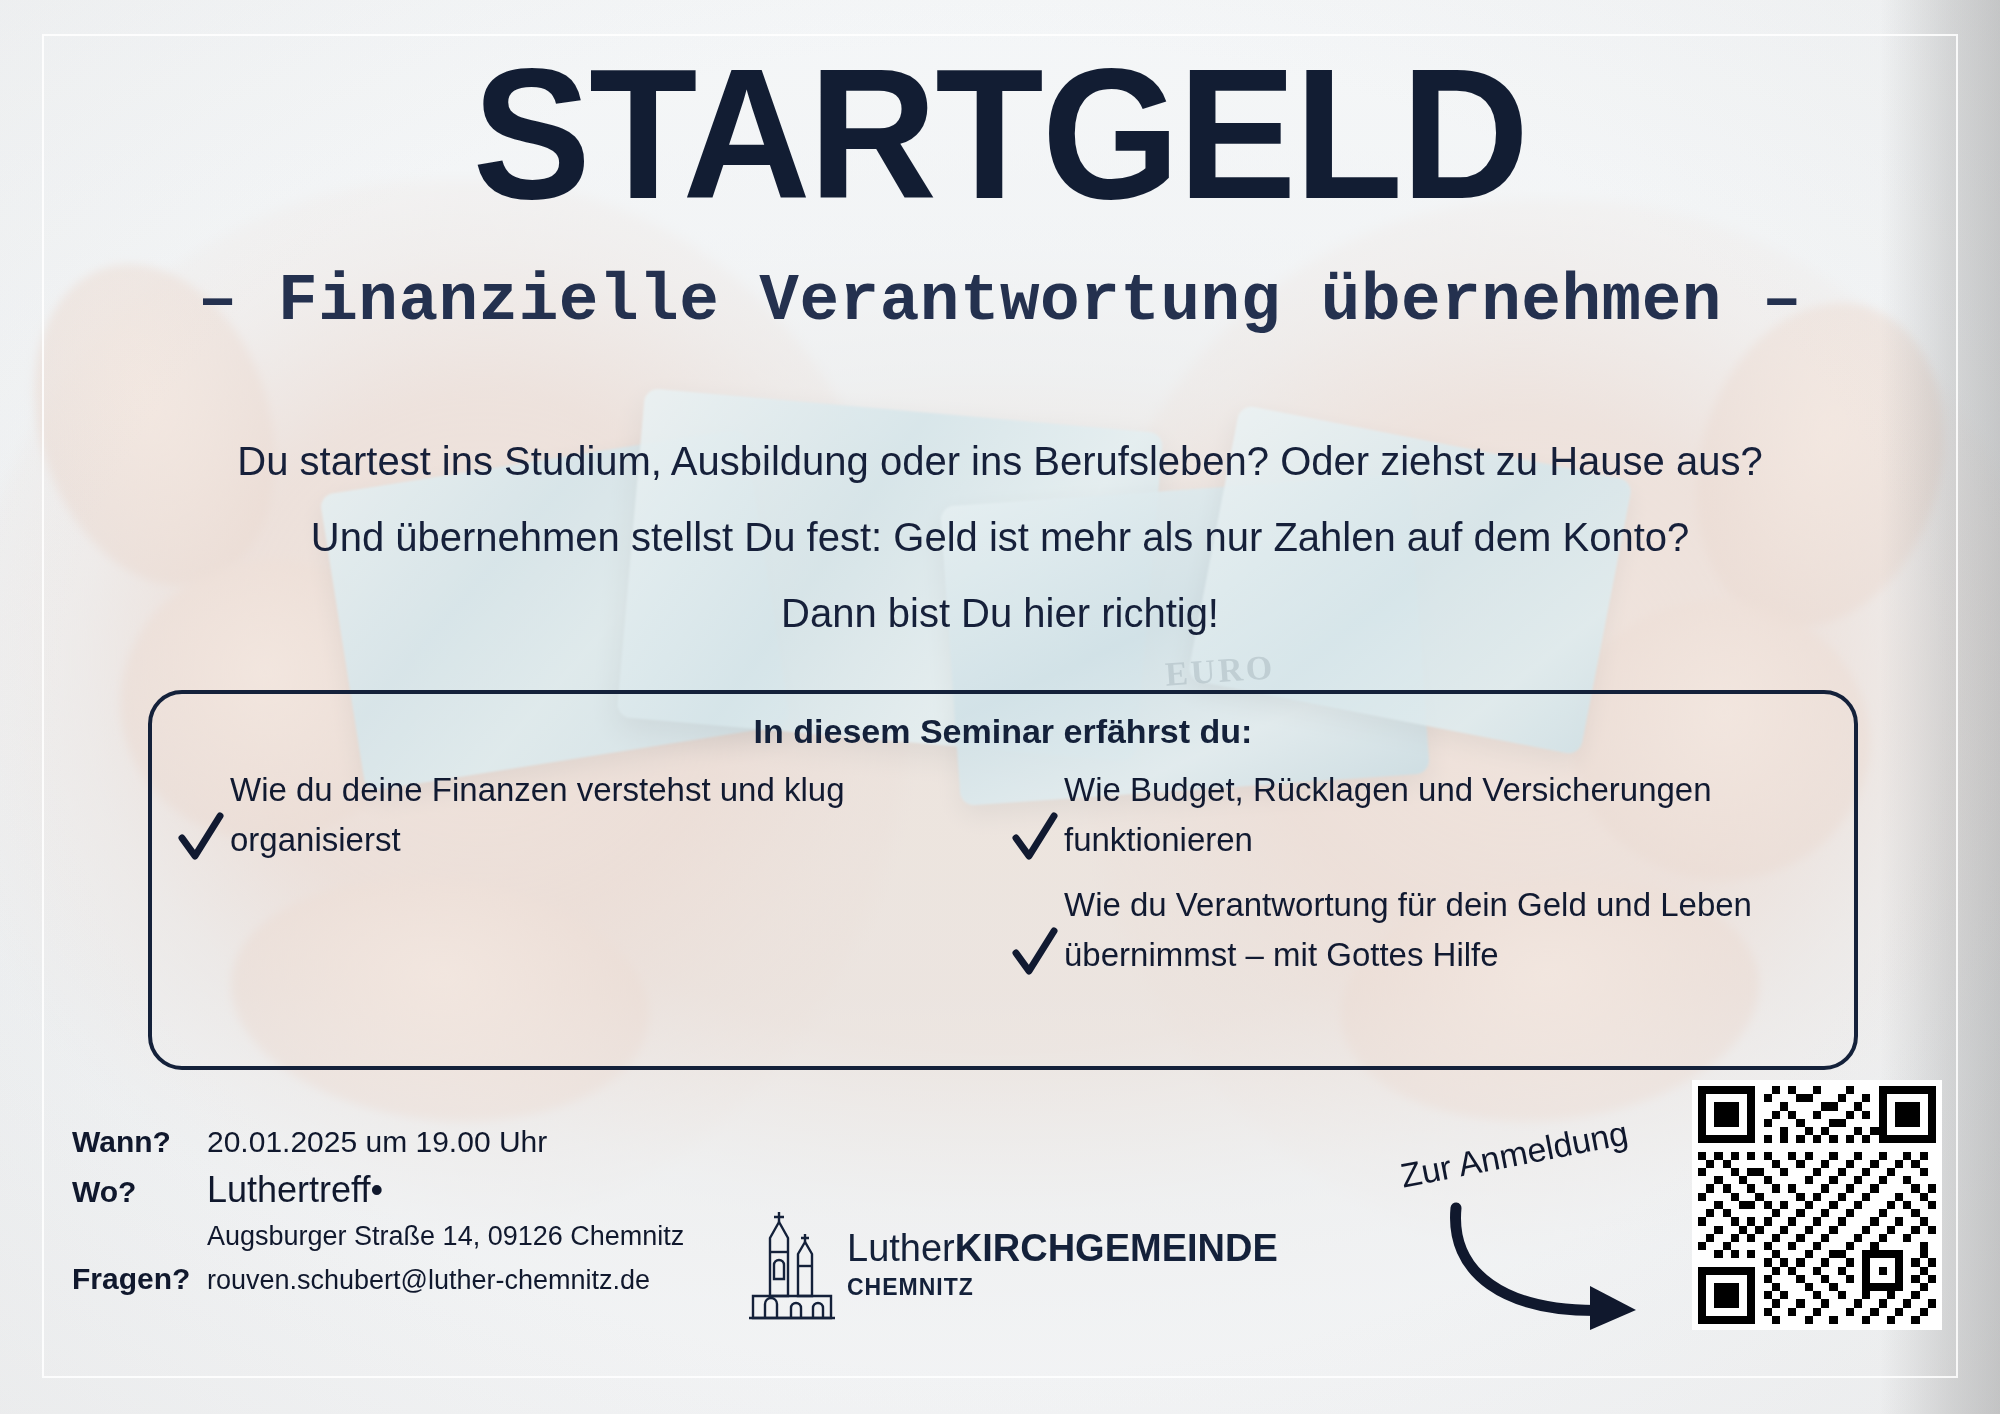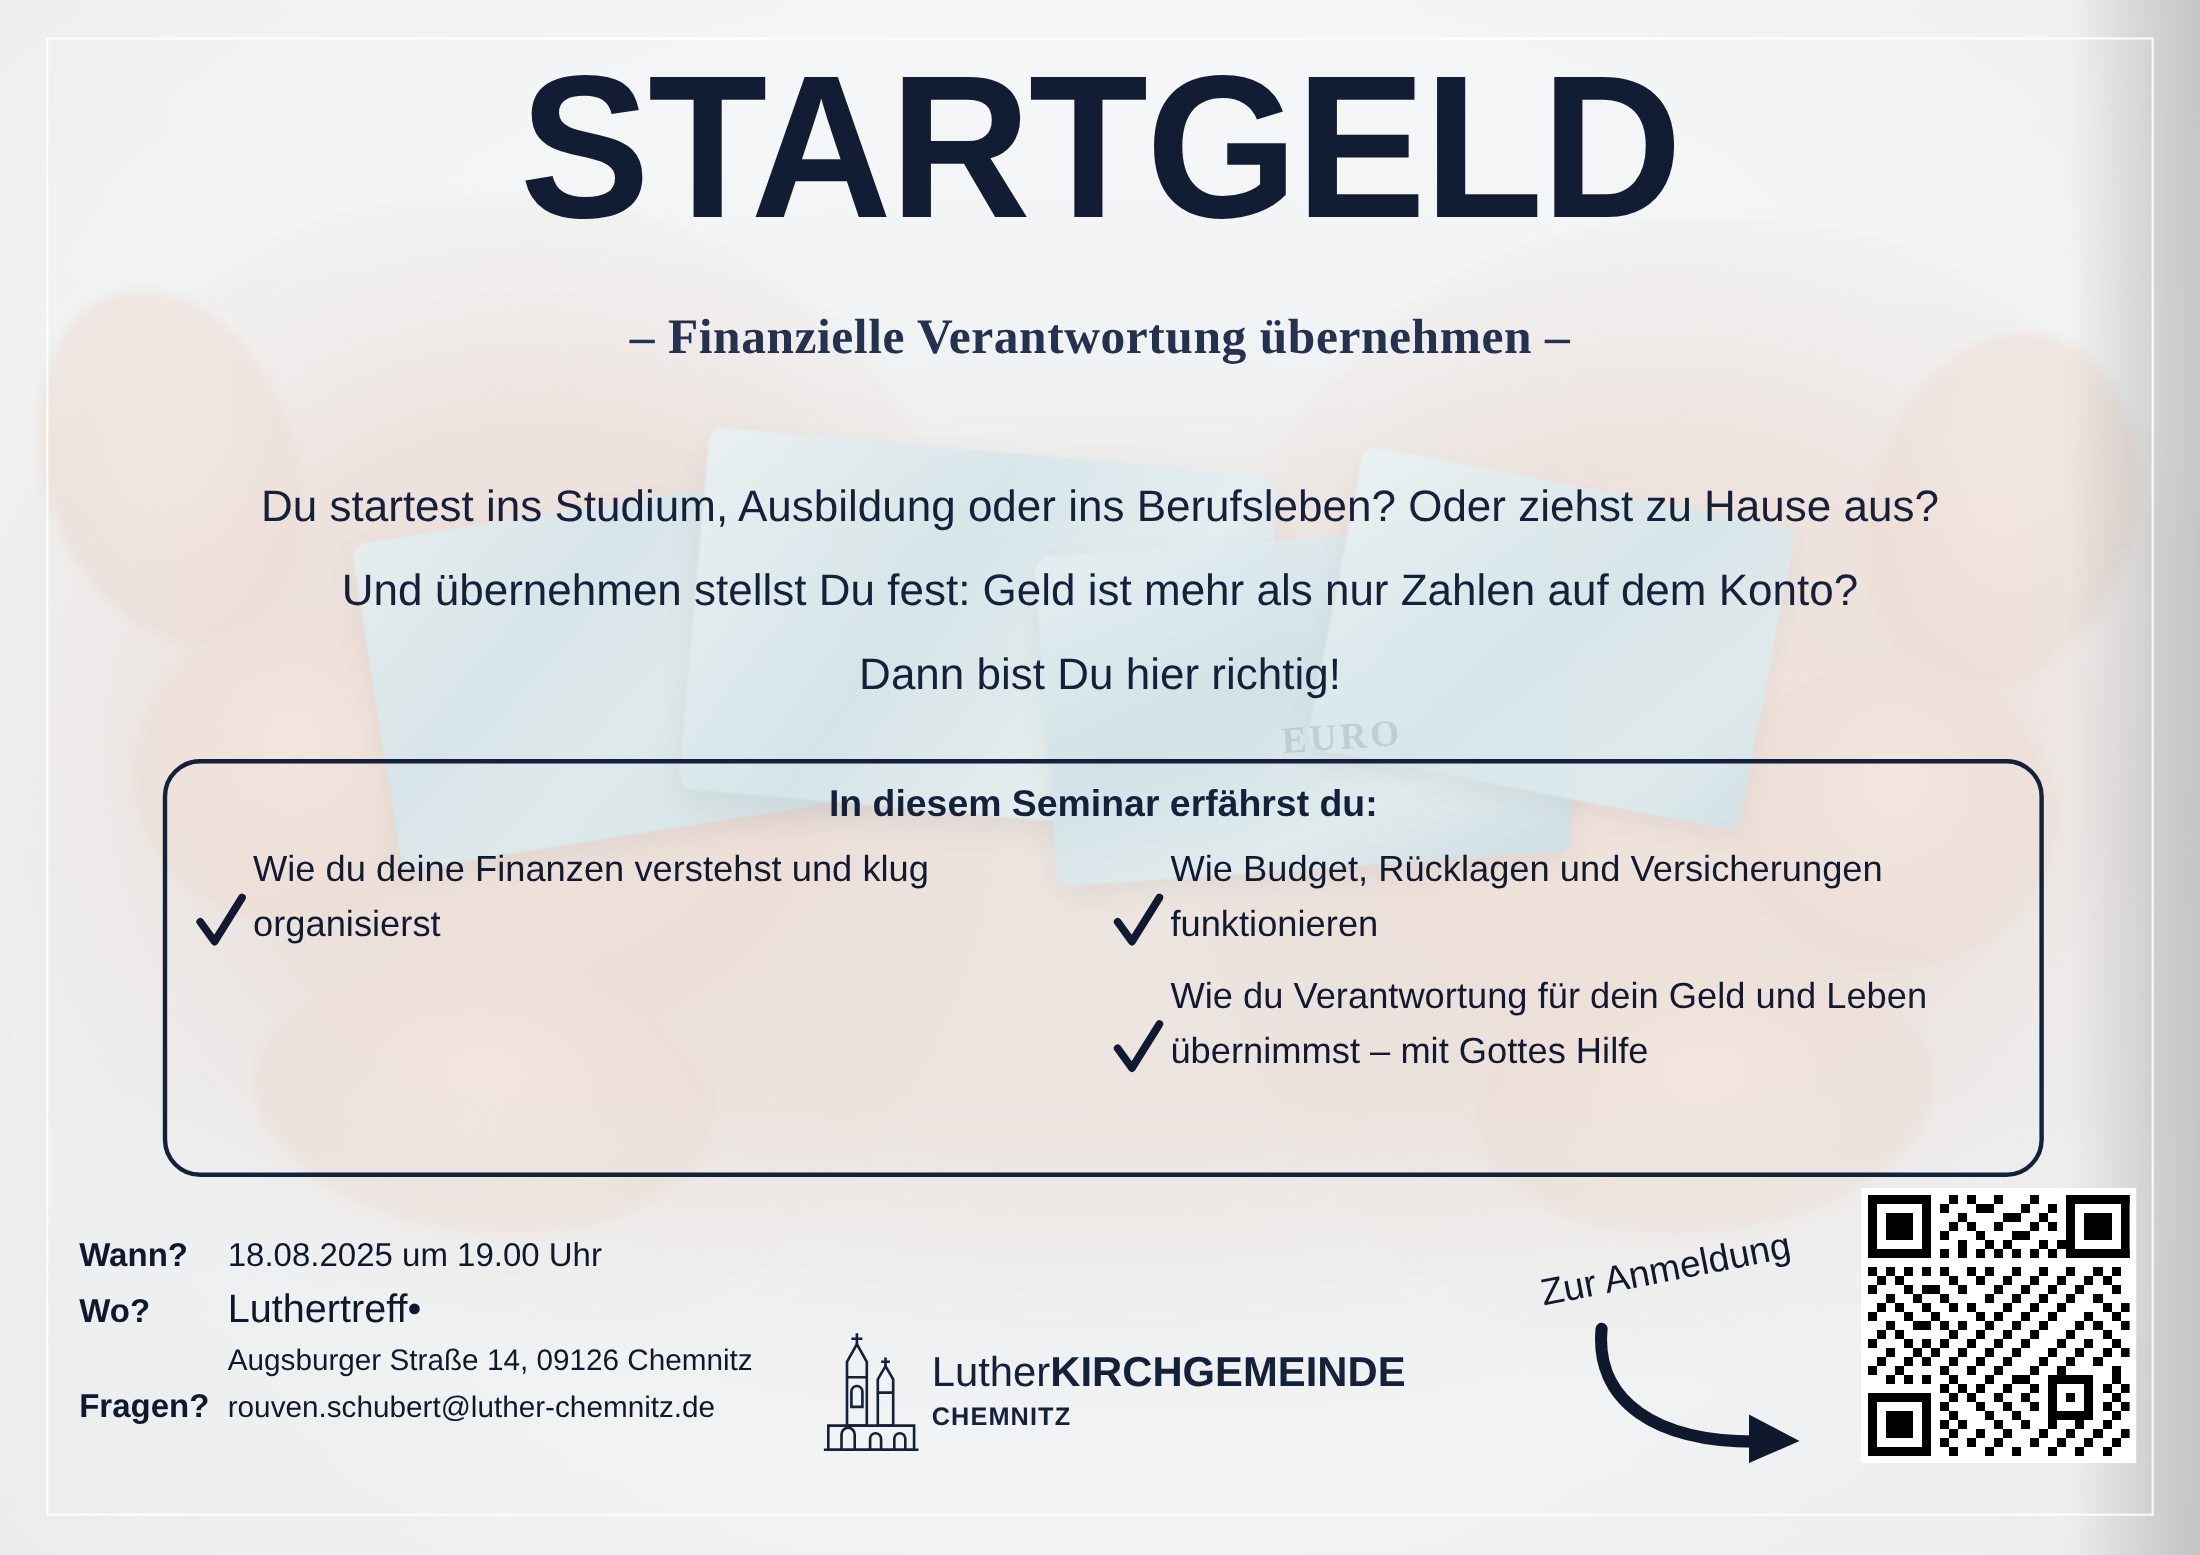--- a/index.html
+++ b/index.html
@@ -156,26 +156,26 @@
     font-weight: bold;
     font-size: 185px;
     letter-spacing: -2px;
     color: #121d33;
     line-height: 1.0;
     transform: scaleX(0.96);
   }
 
   .subtitle {
     position: absolute;
-    top: 280px;
+    top: 264px;
     left: 0; right: 0;
     text-align: center;
-    font-family: Liberation Serif, serif;
+    font-family: Liberation Mono, monospace;
     font-weight: bold;
-    font-size: 45px;
+    font-size: 66px;
     color: #24314f;
     letter-spacing: 0.5px;
   }
 
   .intro {
     position: absolute;
     top: 430px;
     left: 130px; right: 130px;
     text-align: center;
     font-size: 40px;
@@ -373,21 +373,21 @@
             <span class="bullet-text">Wie du Verantwortung für dein Geld und Leben übernimmst – mit Gottes Hilfe</span>
           </div>
         </div>
 
       </div>
     </div>
 
     <div class="details">
       <div class="row">
         <span class="lbl">Wann?</span>
-        <span class="val">18.08.2025 um 19.00 Uhr</span>
+        <span class="val">20.01.2025 um 19.00 Uhr</span>
       </div>
       <div class="row big">
         <span class="lbl">Wo?</span>
         <span class="val">Luthertreff•</span>
       </div>
       <div class="row small indent">
         <span class="val">Augsburger Straße 14, 09126 Chemnitz</span>
       </div>
       <div class="row small">
         <span class="lbl">Fragen?</span>

